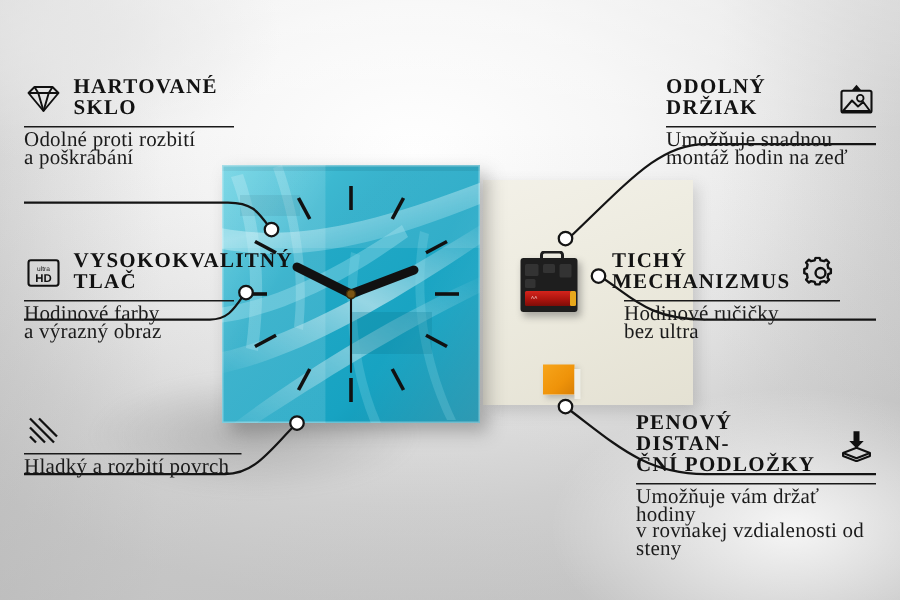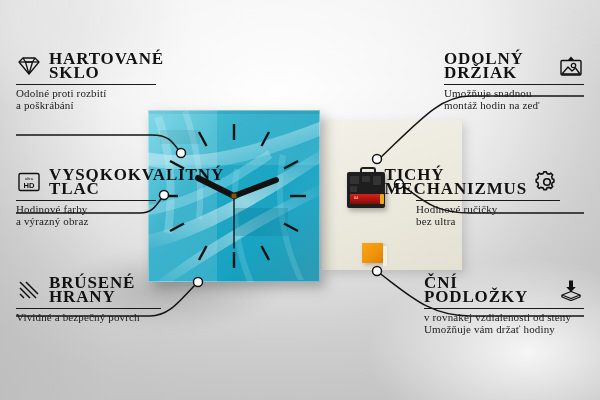--- a/index.html
+++ b/index.html
@@ -25,25 +25,25 @@
     filter:blur(4px);}
 
   
   #lines{position:absolute;inset:0;width:600px;height:400px;}
 
   
   .feat{position:absolute;}
   .feat .head{display:flex;align-items:center;gap:7px;}
   .feat.right .head{justify-content:flex-end;}
   .title{font-family:"Liberation Serif",serif;font-weight:bold;
-         font-size:17px;letter-spacing:.85px;color:#121212;line-height:14px;
+         font-size:14px;letter-spacing:.85px;color:#121212;line-height:14px;
          text-transform:uppercase;}
   .feat.right .title{text-align:left;}
   .rule{height:1px;background:#1a1a1a;margin:4px 0 3px 0;}
-  .desc{font-family:"Liberation Serif",serif;font-size:11px;color:#1b1b1b;
+  .desc{font-family:"Liberation Serif",serif;font-size:14px;color:#1b1b1b;
         line-height:11.5px;letter-spacing:.15px;}
   .feat.right .desc{text-align:left;}
   .ico{width:26px;height:22px;flex:0 0 auto;display:block;}
 
   
   #clock{position:absolute;left:148px;top:110px;width:172px;height:172px;
     box-shadow:5px 6px 11px rgba(60,60,60,.35);}
   #clockface{position:absolute;inset:0;overflow:hidden;background:#2fb6cf;}
   #clock .glass-edge{position:absolute;inset:0;
     box-shadow:inset 0 0 0 1px rgba(255,255,255,.35);}
@@ -247,28 +247,24 @@
   <div class="feat left" style="left:16px;top:276px;width:145px;">
     <div class="head">
       <svg class="ico" viewBox="0 0 26 22">
         <g stroke="#101010" stroke-width="1.5">
           <line x1="4" y1="3" x2="20" y2="19"></line>
           <line x1="4" y1="9" x2="14" y2="19"></line>
           <line x1="4" y1="15" x2="8" y2="19"></line>
           <line x1="10" y1="3" x2="22" y2="15"></line>
         </g>
       </svg>
-      <div class="title">
-        <div>BRÚSENÉ</div>
-        <div>HRANY</div>
-      </div>
-    </div>
-    <div class="rule"></div>
-    <div class="desc">
-      <div>Vividné a bezpečný povrch</div>
+    </div>
+    <div class="rule"></div>
+    <div class="desc">
+      <div>Hladký a rozbití povrch</div>
       <div></div>
     </div>
   </div>
 
   <div class="feat right" style="left:444px;top:52px;width:140px;">
     <div class="head">
       <div class="title" style="flex:1;">
         <div>ODOLNÝ</div>
         <div>DRŽIAK</div>
       </div>
@@ -302,30 +298,31 @@
     <div class="rule"></div>
     <div class="desc">
       <div>Hodinové ručičky</div>
       <div>bez ultra</div>
     </div>
   </div>
 
   <div class="feat right" style="left:424px;top:276px;width:160px;">
     <div class="head">
       <div class="title" style="flex:1;">
+        <div>PENOVÝ DISTAN-</div>
         <div>ČNÍ PODLOŽKY</div>
       </div>
       <svg class="ico" viewBox="0 0 26 22">
         <g fill="none" stroke="#101010" stroke-width="1.3" stroke-linejoin="round">
           <path d="M11 1.5 h4 v6.5 h2.8 L13 13 L8.2 8 H11 Z" fill="#101010" stroke="none"></path>
           <path d="M13 12.5 L22 16 L13 19.5 L4 16 Z"></path>
           <path d="M4 16 v2 L13 21.5 L22 18 v-2"></path>
         </g>
       </svg>
     </div>
     <div class="rule"></div>
     <div class="desc">
+      <div>Umožňuje vám držať hodiny</div>
       <div>v rovnakej vzdialenosti od steny</div>
-      <div>Umožňuje vám držať hodiny</div>
     </div>
   </div>
 
 </div>
 
 </body></html>

